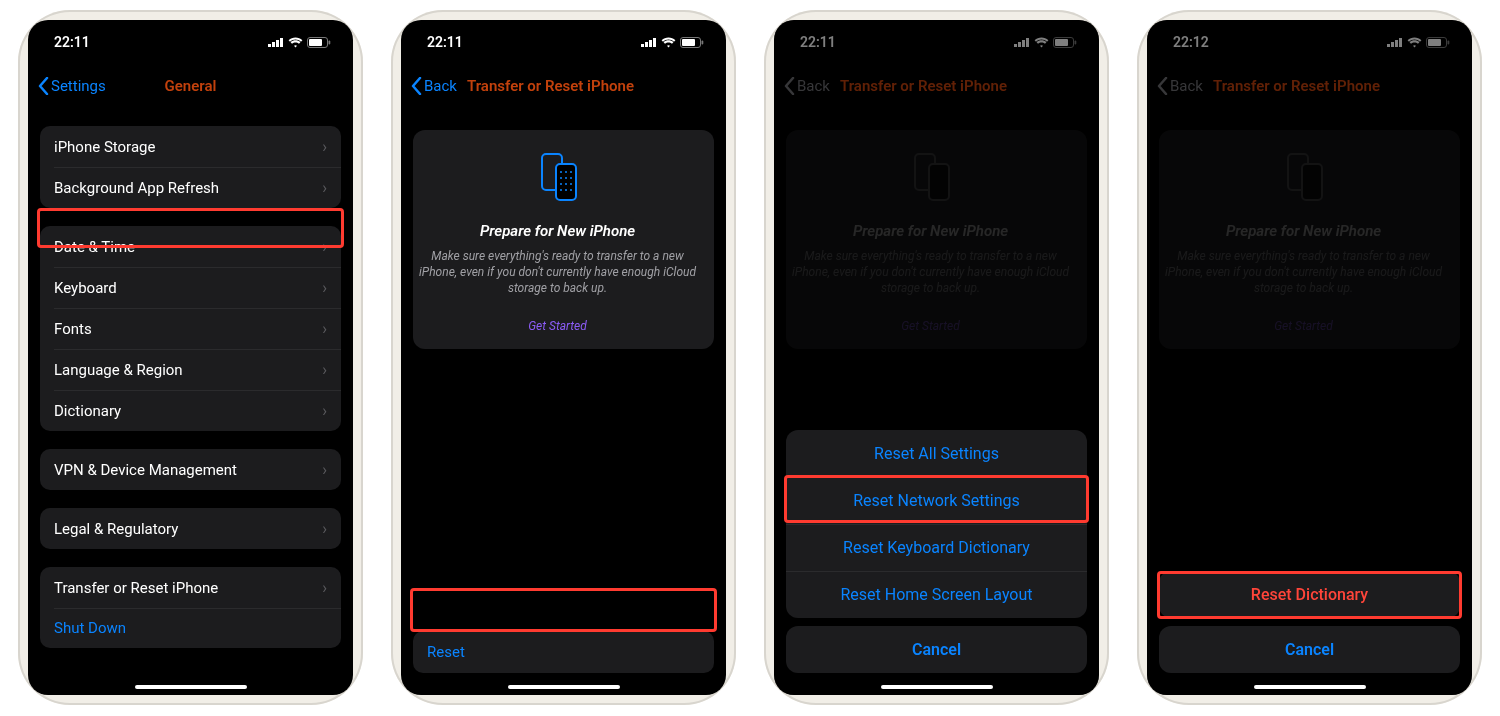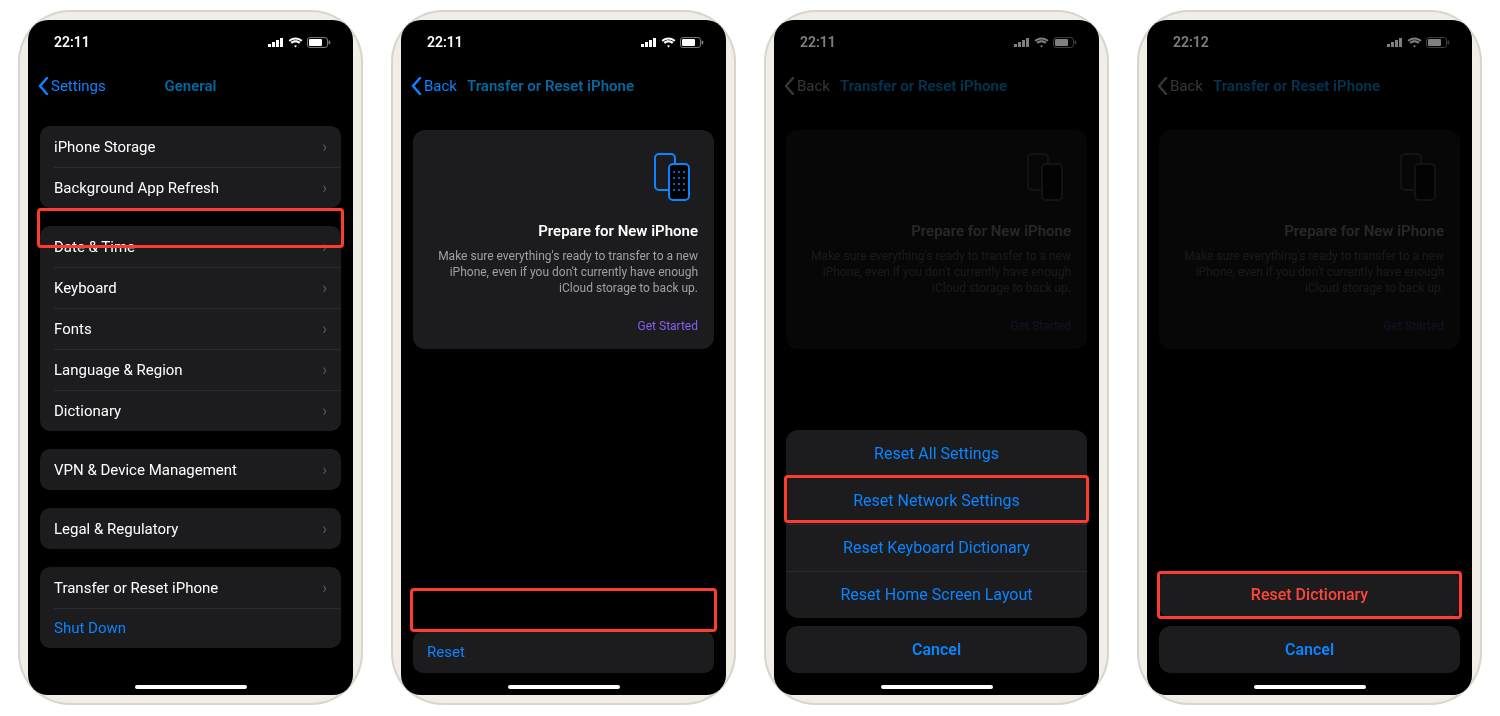--- a/index.html
+++ b/index.html
@@ -73,21 +73,21 @@
     gap: 2px;
     z-index: 2;
   }
   .nav-back.dim { color: #6e6e73; }
   .nav-title {
     position: absolute;
     left: 0; right: 0;
     text-align: center;
     font-size: 15px;
     font-weight: 600;
-    color: #0369a1;
+    color: #c2410c;
   }
   .nav-title.offset {
     text-align: left;
     padding-left: 66px;
   }
   .content { flex: 1; overflow: hidden; position: relative; }
 
   .group {
     margin: 18px 12px 0 12px;
     background: #1c1c1e;
@@ -123,21 +123,22 @@
     pointer-events: none;
     z-index: 30;
   }
 
   
   .card {
     margin: 22px 12px 0 12px;
     background: #1c1c1e;
     border-radius: 12px;
     padding: 20px 16px 16px 4px;
-    text-align: right;
+    text-align: center;
+    font-style: italic;
   }
   .card.dim .card-title,
   .card.dim .card-desc,
   .card.dim .card-link,
   .card.dim svg { opacity: 0.5; }
   .card-title { font-size: 15px; font-weight: 600; margin-top: 14px; }
   .card-desc { font-size: 12px; color: #a0a0a5; margin-top: 8px; line-height: 1.35; }
   .card-link { color: #8b5cf6; font-size: 12px; margin-top: 22px; }
 
   .bottom-group {

